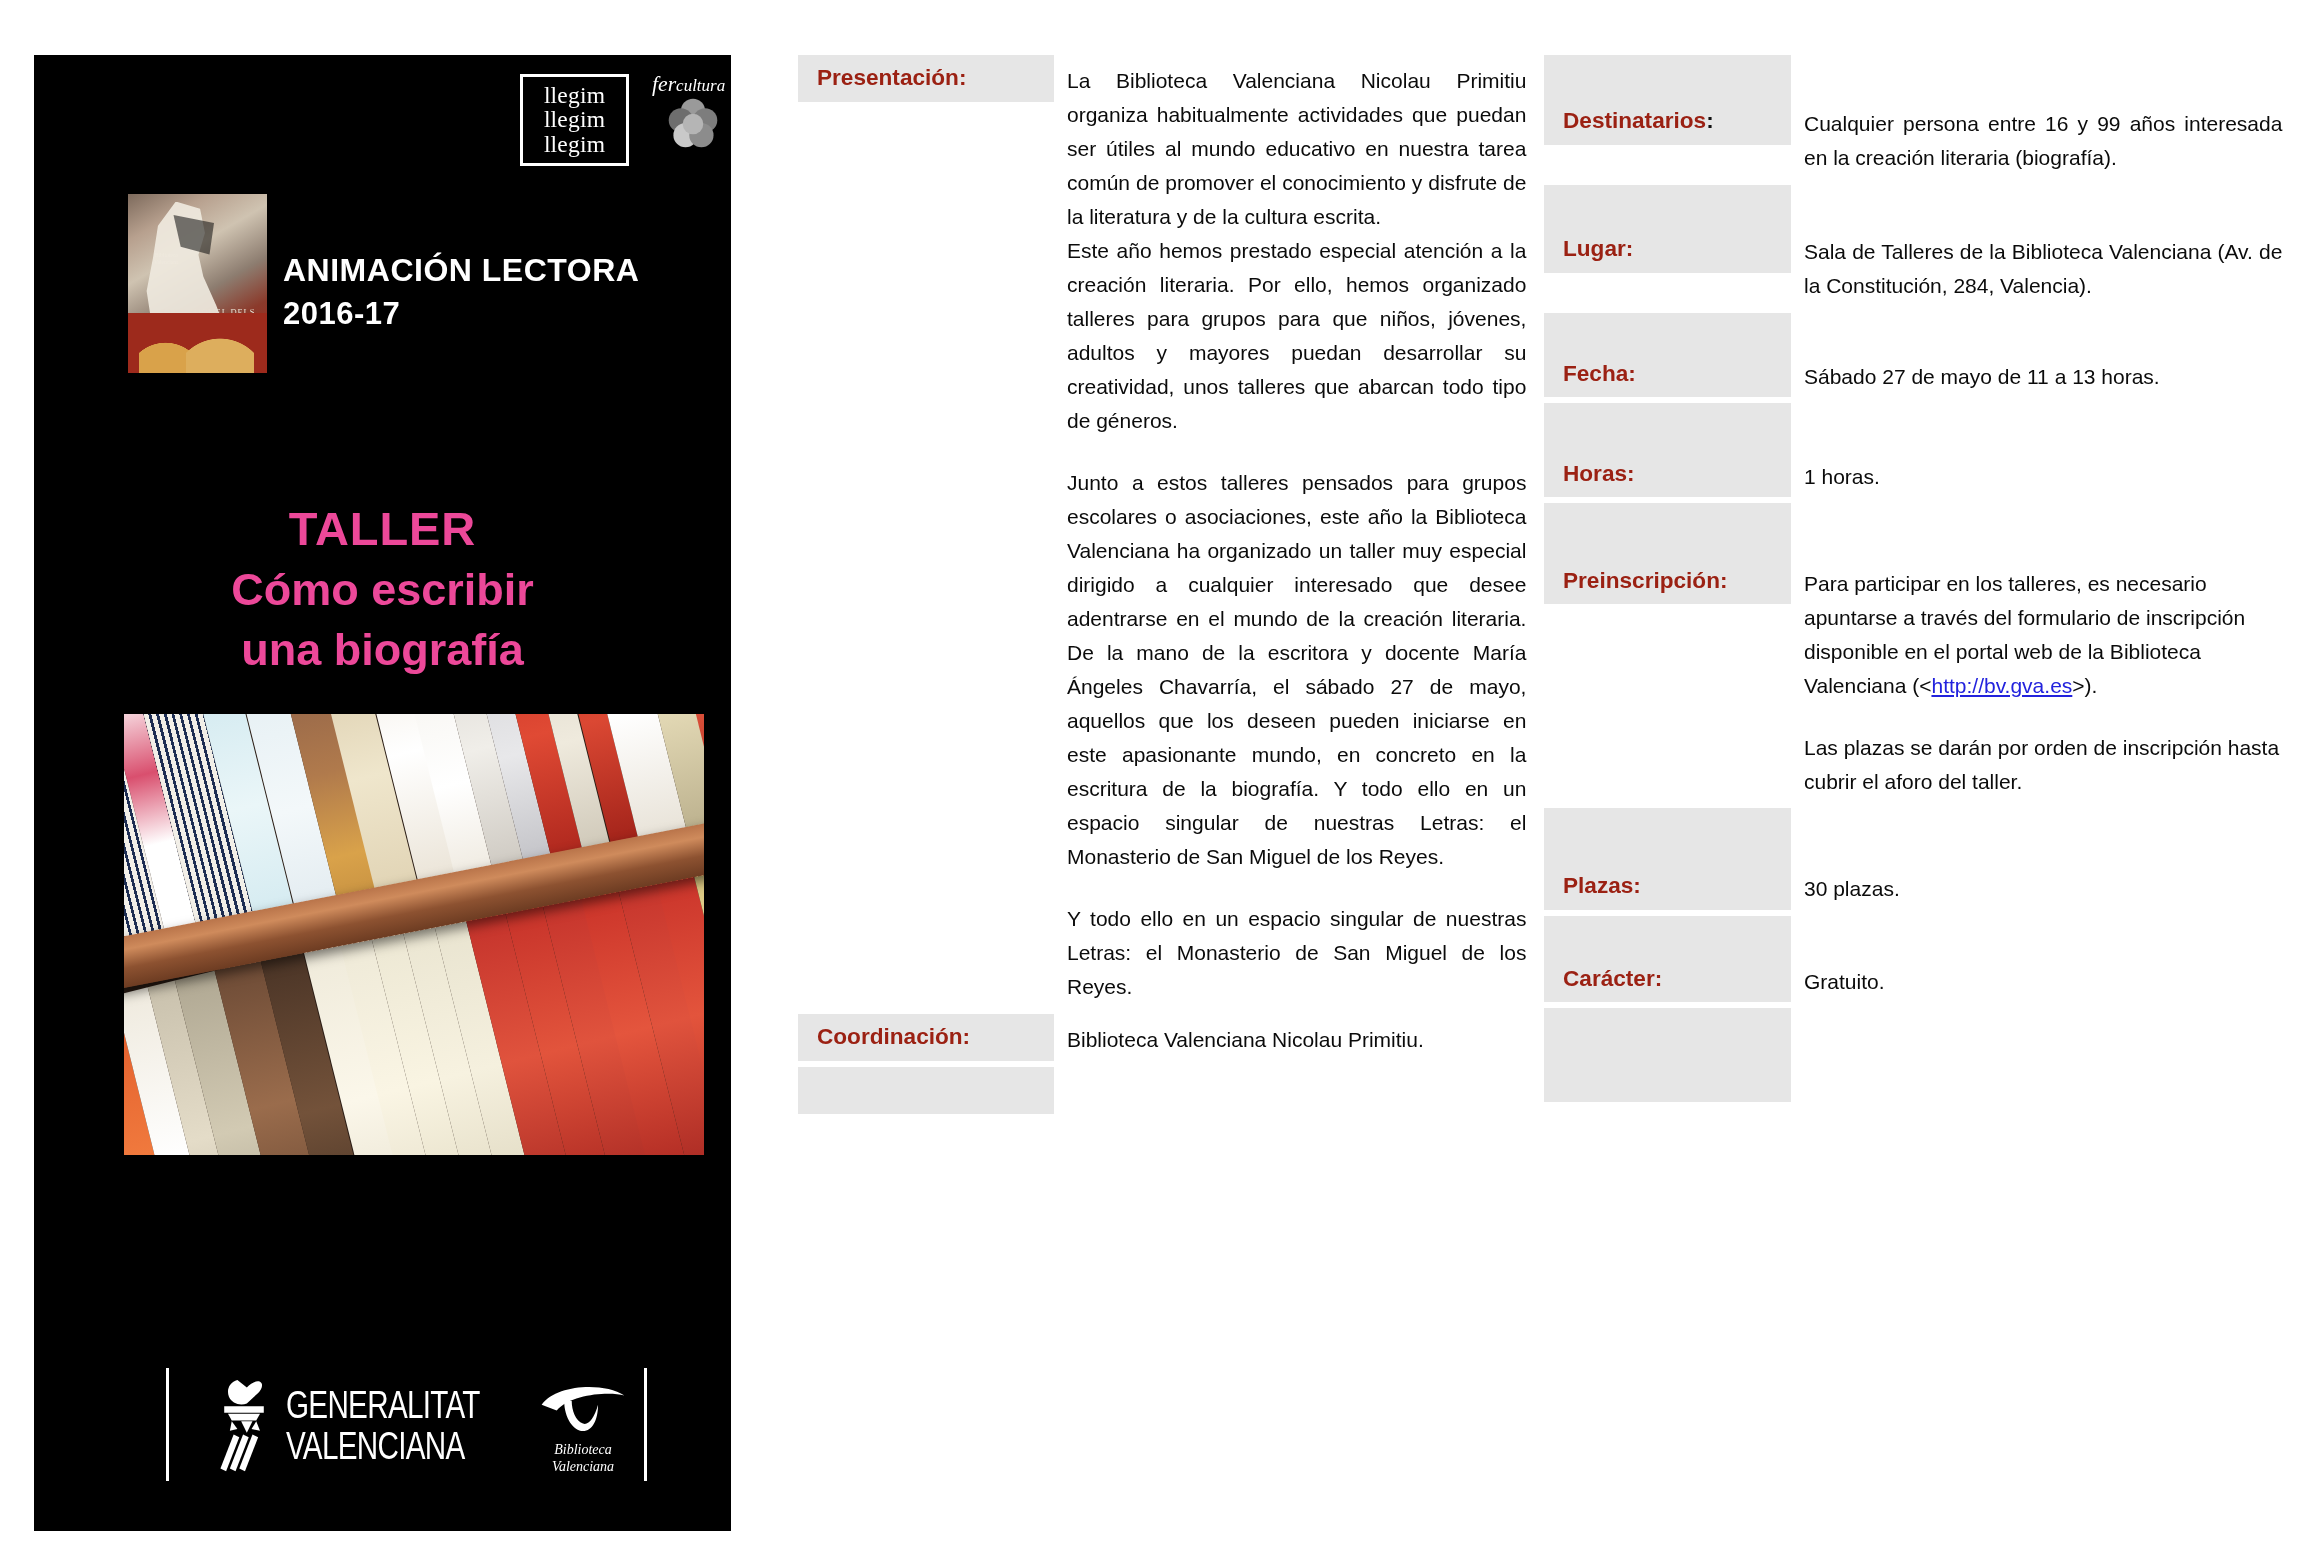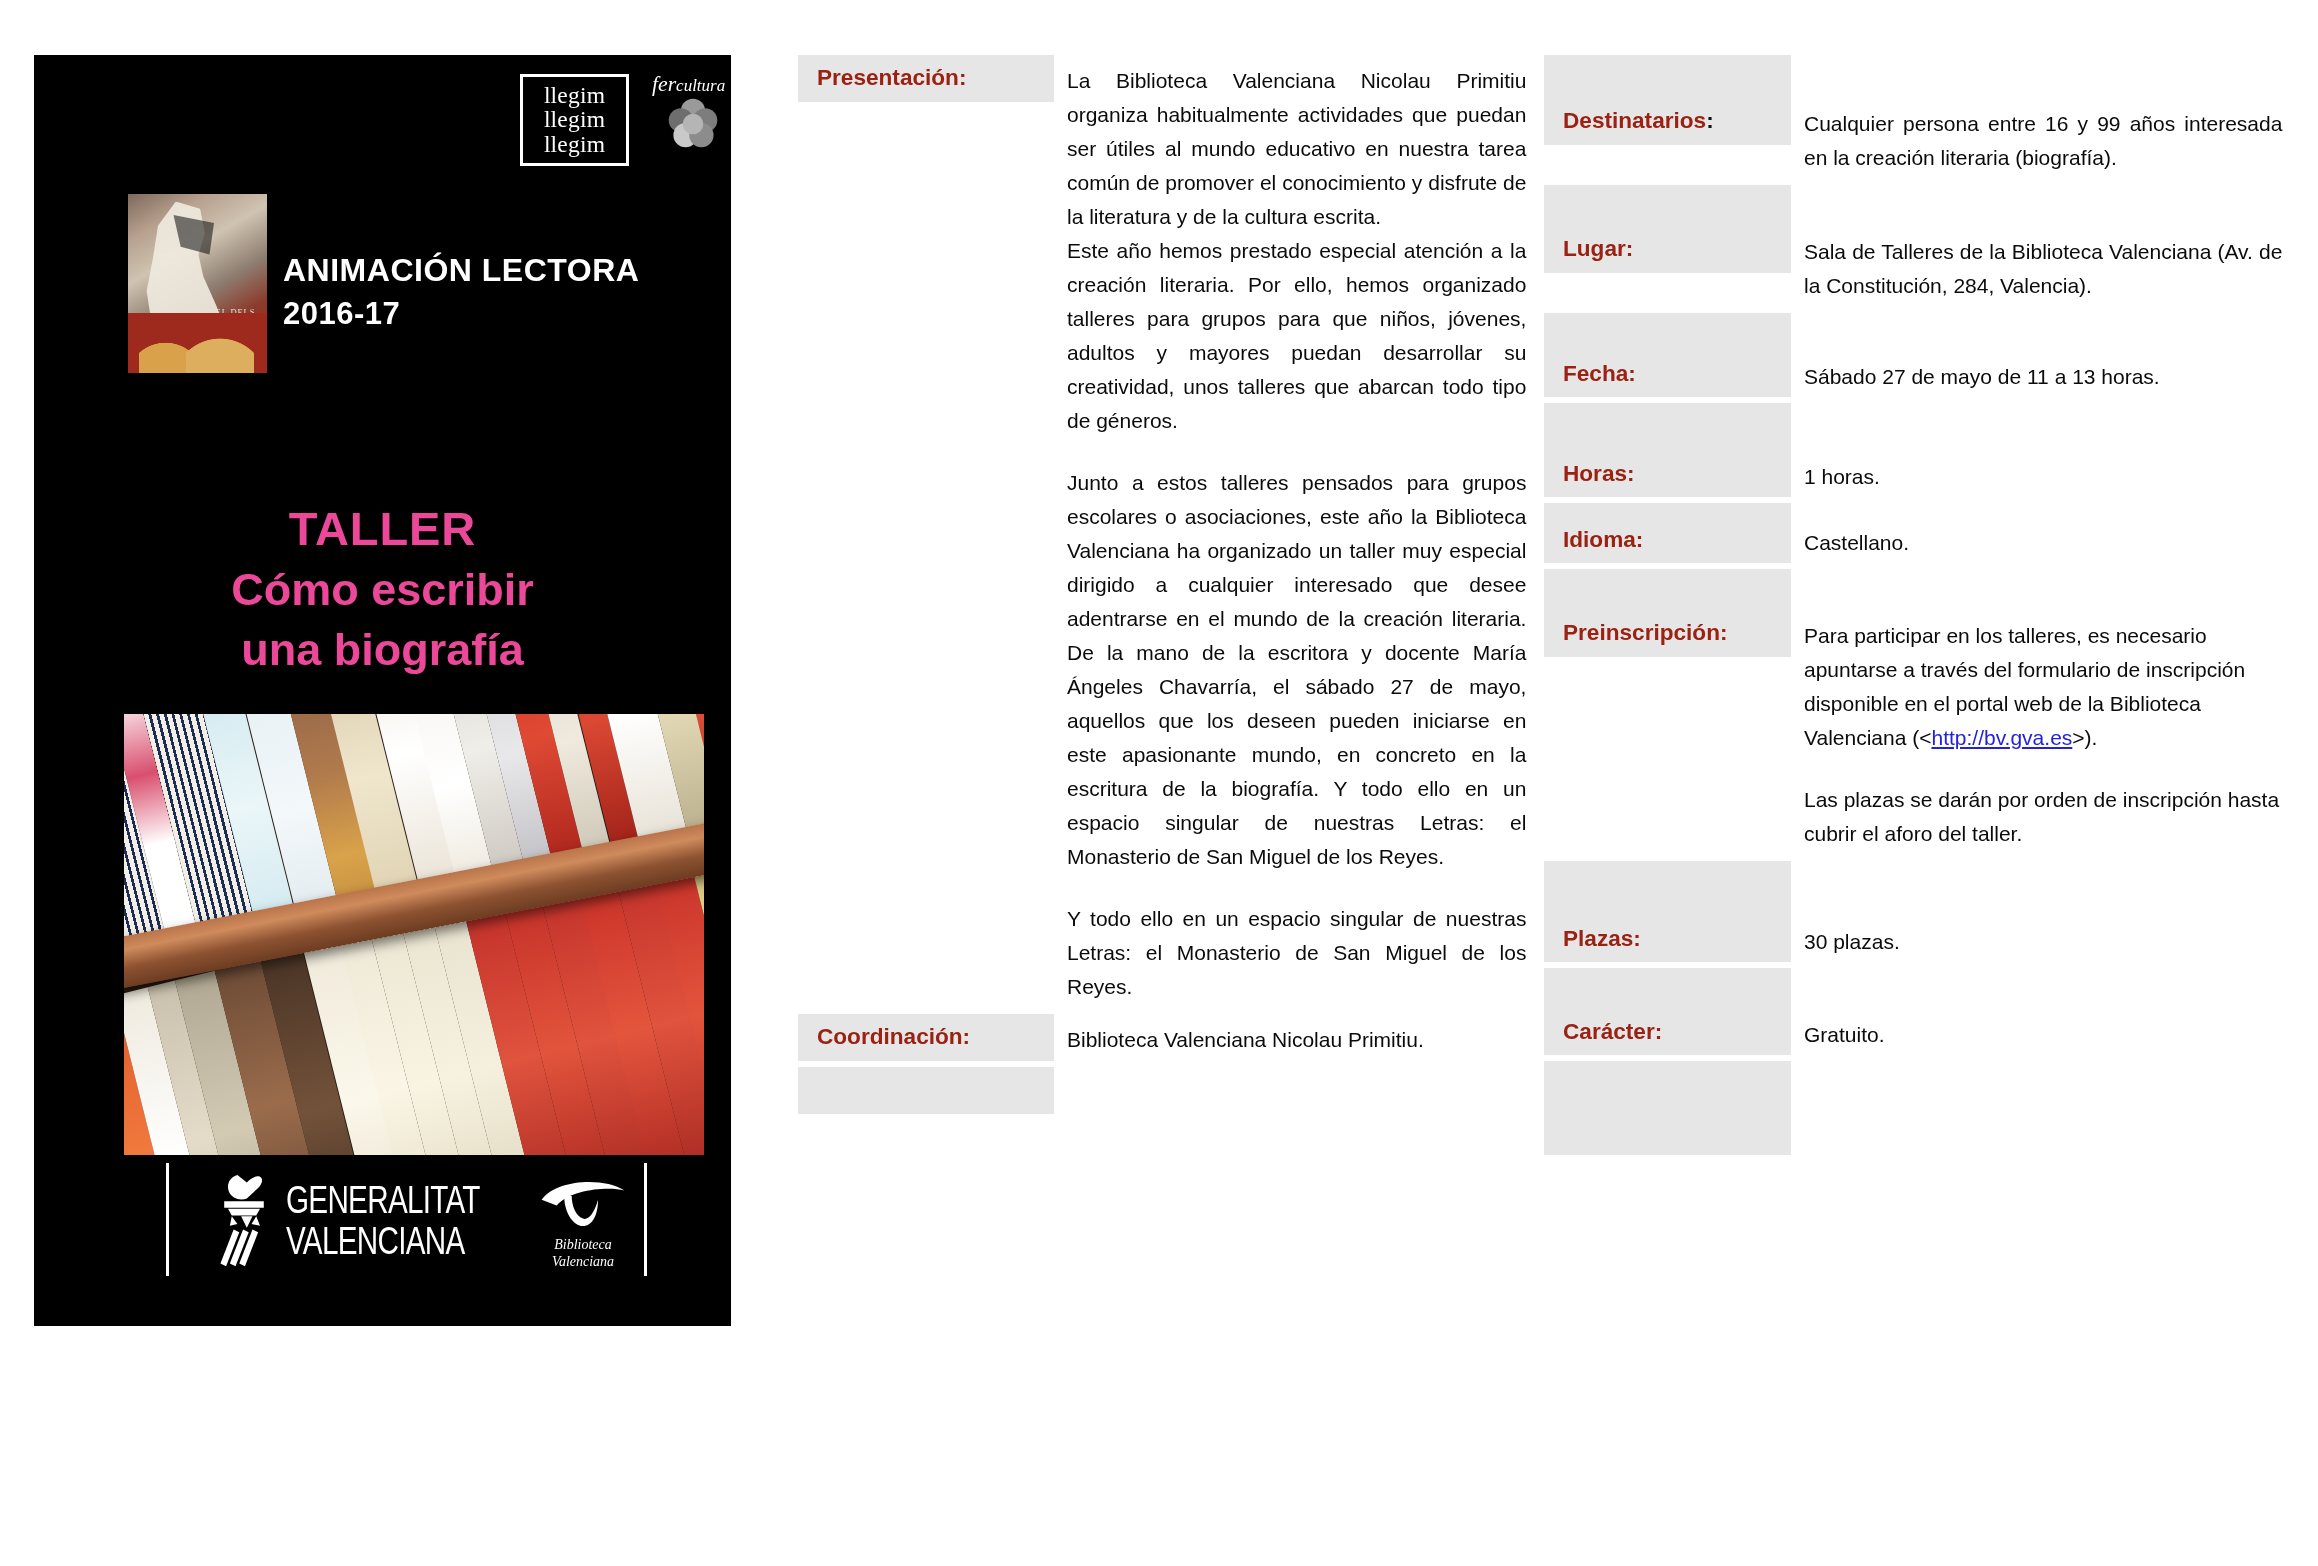--- a/index.html
+++ b/index.html
@@ -1,20 +1,20 @@
 <!DOCTYPE html>
 <html style="font-size:15px"><head>
 <meta charset="utf-8">
 <style>
   html,body{margin:0;padding:0;background:#ffffff;}
   body{width:2318px;height:1567px;position:relative;font-family:"Liberation Sans",sans-serif;-webkit-font-smoothing:antialiased;}
 
   
   .poster{
-    position:absolute;left:34px;top:55px;width:697px;height:1271px;
+    position:absolute;left:34px;top:55px;width:697px;height:1476px;
     background:#000000;overflow:hidden;
   }
   .poster-logos{position:absolute;left:443px;top:13px;width:245px;height:102px;}
   .llegim-box{
     position:absolute;left:43px;top:5.6px;width:109px;height:92px;
     border:3.8px solid #ffffff;box-sizing:border-box;
     display:flex;flex-direction:column;justify-content:center;align-items:center;
   }
   .llegim-box span{
     color:#ffffff;font-family:"Liberation Serif",serif;font-size:23.5px;
@@ -336,24 +336,20 @@
 
   <div class="row">
     <div class="lbl">Horas:</div>
     <div class="val">1 horas.</div>
   </div>
   <div class="gap">
     <div class="spacer" style="height:13px;"></div>
     <div class="pad"></div>
   </div>
 
-  <div class="row">
-    <div class="lbl">Idioma:</div>
-    <div class="val">Castellano.</div>
-  </div>
   <div class="gap">
     <div class="spacer" style="height:41px;"></div>
     <div class="pad"></div>
   </div>
 
   <div class="row">
     <div class="lbl">Preinscripción:</div>
     <div class="val">
       <p><span>Para participar en los talleres, es necesario apuntarse a través del formulario de inscripción disponible en el portal web de la Biblioteca Valenciana (&lt;</span><a class="lnk" href="#">http://bv.gva.es</a><span>&gt;).</span></p>
       <p>Las plazas se darán por orden de inscripción hasta cubrir el aforo del taller.</p>

